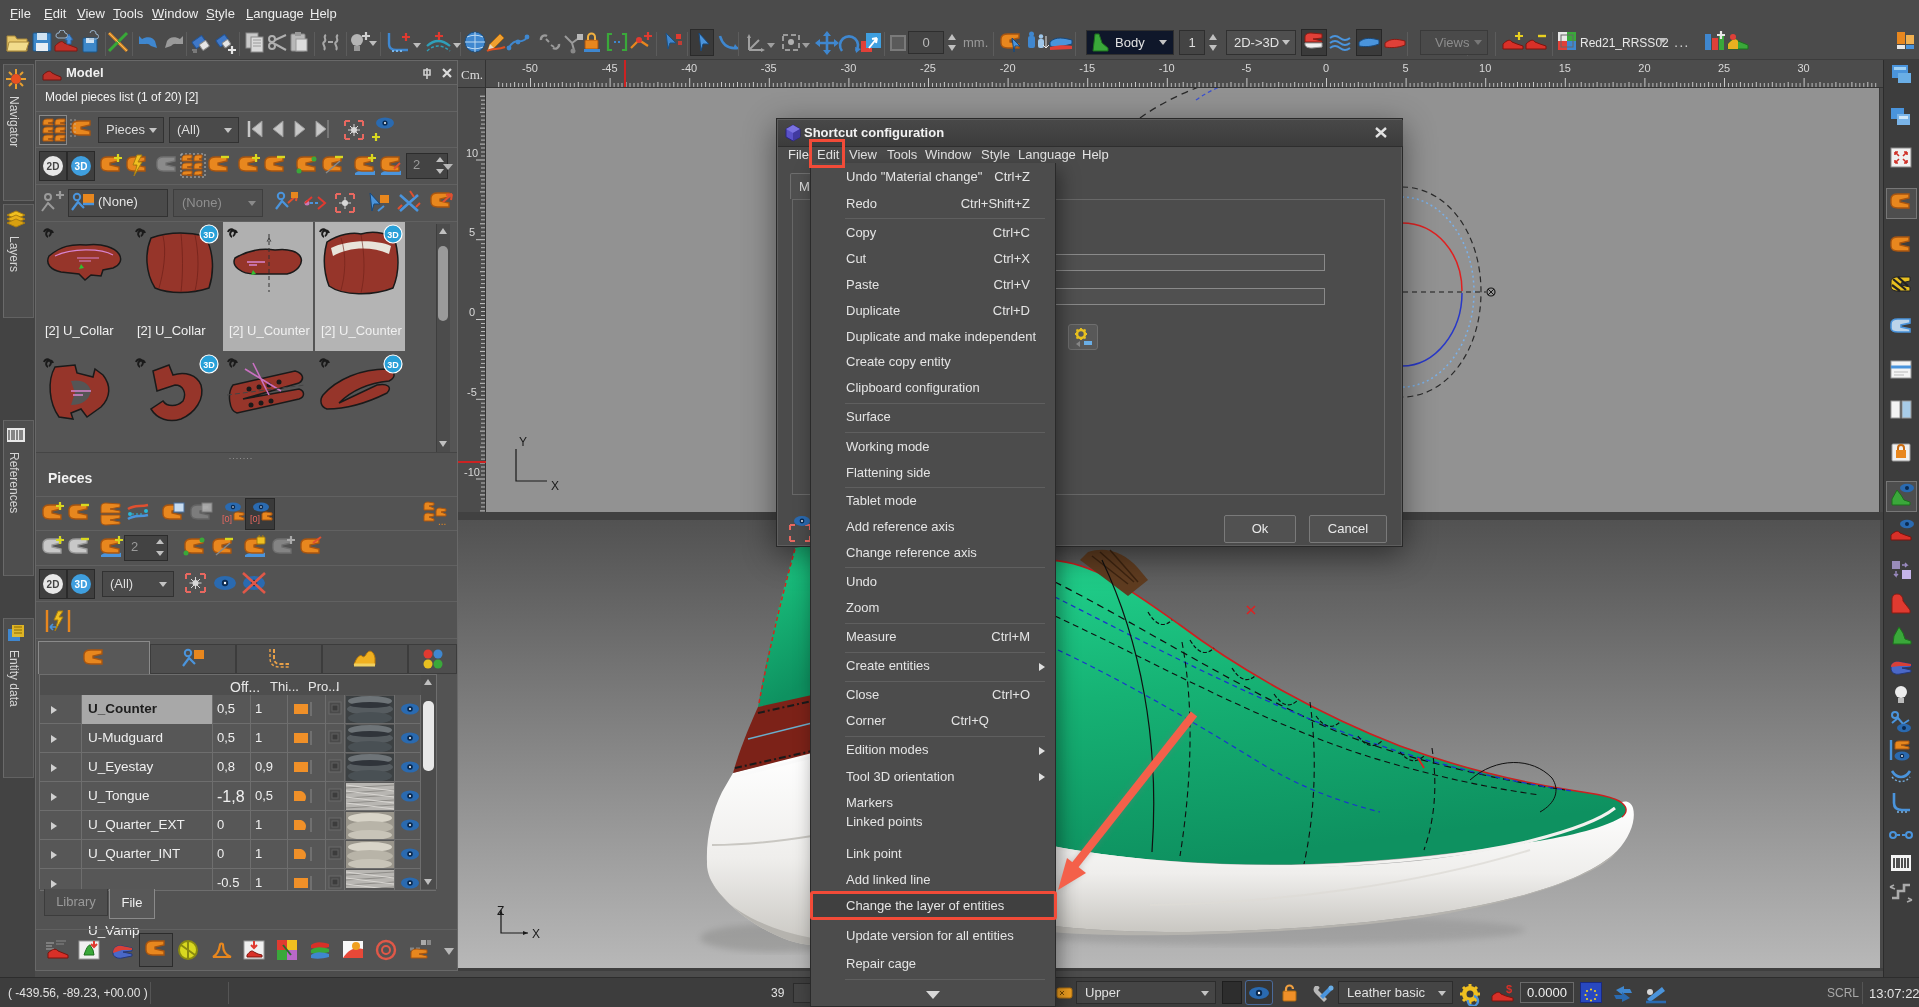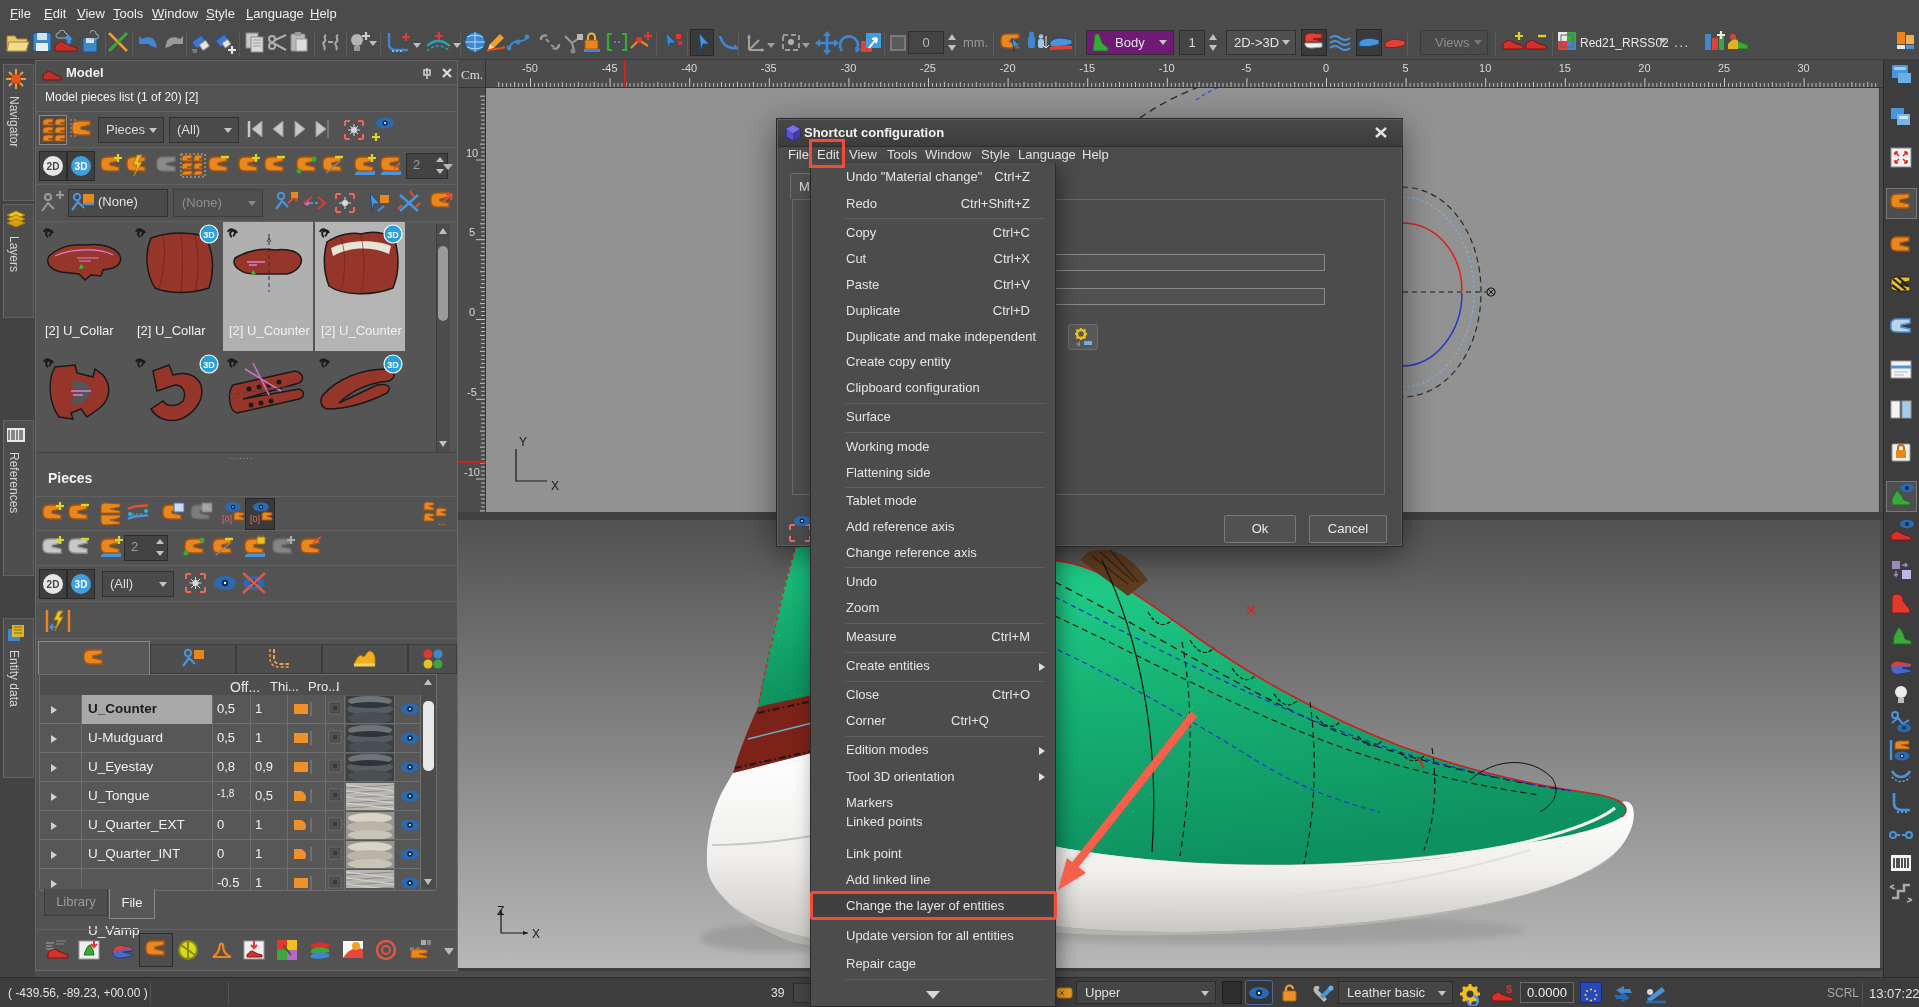--- a/index.html
+++ b/index.html
@@ -49,21 +49,21 @@
 <div class="tsep" style="left:1495px"></div>
 <div class="tsep" style="left:1552px"></div>
 <div class="tsep" style="left:1467px"></div>
 <div class="abs" style="left:690px;top:29px;width:24px;height:27px;background:#3a3a3a;border:1px solid #2a2a2a;z-index:5"></div>
 <div class="abs" style="left:908px;top:31px;width:36px;height:23px;background:#444;border:1px solid #2e2e2e;color:#bbb;font-size:13px;text-align:center;line-height:22px;z-index:6">0</div>
 <svg class="abs" style="left:946px;top:31px;z-index:6;" width="12" height="23" viewBox="0 0 12 23">
     <path d="M6 3 L2 9 H10 Z" fill="#c0c0c0"></path>
     <path d="M6 20 L2 14 H10 Z" fill="#c0c0c0"></path>
   </svg>
 <div class="abs" style="left:963px;top:35px;color:#9a9a9a;font-size:13px;z-index:6">mm.</div>
-<div class="abs" style="left:1086px;top:30px;width:88px;height:25px;background:#701a75;border:1px solid #303030;z-index:6">
+<div class="abs" style="left:1086px;top:30px;width:88px;height:25px;background:#0f172a;border:1px solid #303030;z-index:6">
     <svg width="22" height="23" viewBox="0 0 22 23" style="position:absolute;left:2px;top:0">
       <path d="M6 3 L10 3 L13 12 L19 17 L19 20 L4 20 Z" fill="#3aa83a" stroke="#1d701d"></path>
     </svg>
     <span style="position:absolute;left:28px;top:4px;color:#e2e2e2;font-size:13px">Body</span>
     <span style="position:absolute;right:6px;top:9px;width:0;height:0;border:4px solid transparent;border-top:5px solid #c4c4c4"></span>
   </div>
 <div class="abs" style="left:1179px;top:30px;width:26px;height:25px;background:#444;border:1px solid #2e2e2e;color:#ddd;font-size:13px;text-align:center;line-height:23px;z-index:6">1</div>
 <svg class="abs" style="left:1207px;top:31px;z-index:6;" width="12" height="23" viewBox="0 0 12 23">
     <path d="M6 3 L2 9 H10 Z" fill="#c0c0c0"></path>
     <path d="M6 20 L2 14 H10 Z" fill="#c0c0c0"></path>
@@ -879,21 +879,21 @@
     <div class="abs" style="left:214px;top:721px;width:1px;height:29px;background:#6e6e6e"></div>
     <div class="abs" style="left:251px;top:721px;width:1px;height:29px;background:#6e6e6e"></div>
     <div class="abs" style="left:289px;top:721px;width:1px;height:29px;background:#6e6e6e"></div>
     <div class="abs" style="left:308px;top:721px;width:1px;height:29px;background:#6e6e6e"></div>
     <div class="abs" style="left:358px;top:721px;width:1px;height:29px;background:#6e6e6e"></div>
     <div class="abs" style="left:384px;top:721px;width:1px;height:29px;background:#6e6e6e"></div>
     <svg class="abs" style="left:12px;top:730px;" width="12" height="12" viewBox="0 0 12 12">
       <path d="M3 2 L9 6 L3 10 Z" fill="#d0d0d0"></path>
     </svg>
     <div class="abs" style="left:52px;top:727px;width:120px;height:16px;color:#f0f0f0;font-size:13.5px">U_Tongue</div>
-    <div class="abs" style="left:181px;top:727px;width:34px;height:15px;color:#f0f0f0;font-size:10px">-1,8</div>
+    <div class="abs" style="left:181px;top:727px;width:34px;height:15px;color:#f0f0f0;font-size:16px">-1,8</div>
     <div class="abs" style="left:219px;top:727px;width:34px;height:15px;color:#f0f0f0;font-size:13px">0,5</div>
     <svg class="abs" style="left:255px;top:726px;" width="24" height="18" viewBox="0 0 24 18">
       <path d="M3 14 L3 4 L10 4 C15 6 16 10 14 14 Z" fill="#f09028"></path>
       <path d="M20 2 v14" stroke="#8a8a8a"></path>
     </svg>
     <svg class="abs" style="left:292px;top:727px;" width="15" height="15" viewBox="0 0 15 15">
       <rect x="1" y="1" width="12" height="12" fill="#4a4a4a" stroke="#6a6a6a"></rect>
       <rect x="4" y="4" width="6" height="6" fill="#3c3c3c" stroke="#5e5e5e"></rect>
     </svg>
     <svg class="abs" style="left:310px;top:722px;" width="48" height="27" viewBox="0 0 48 27">

